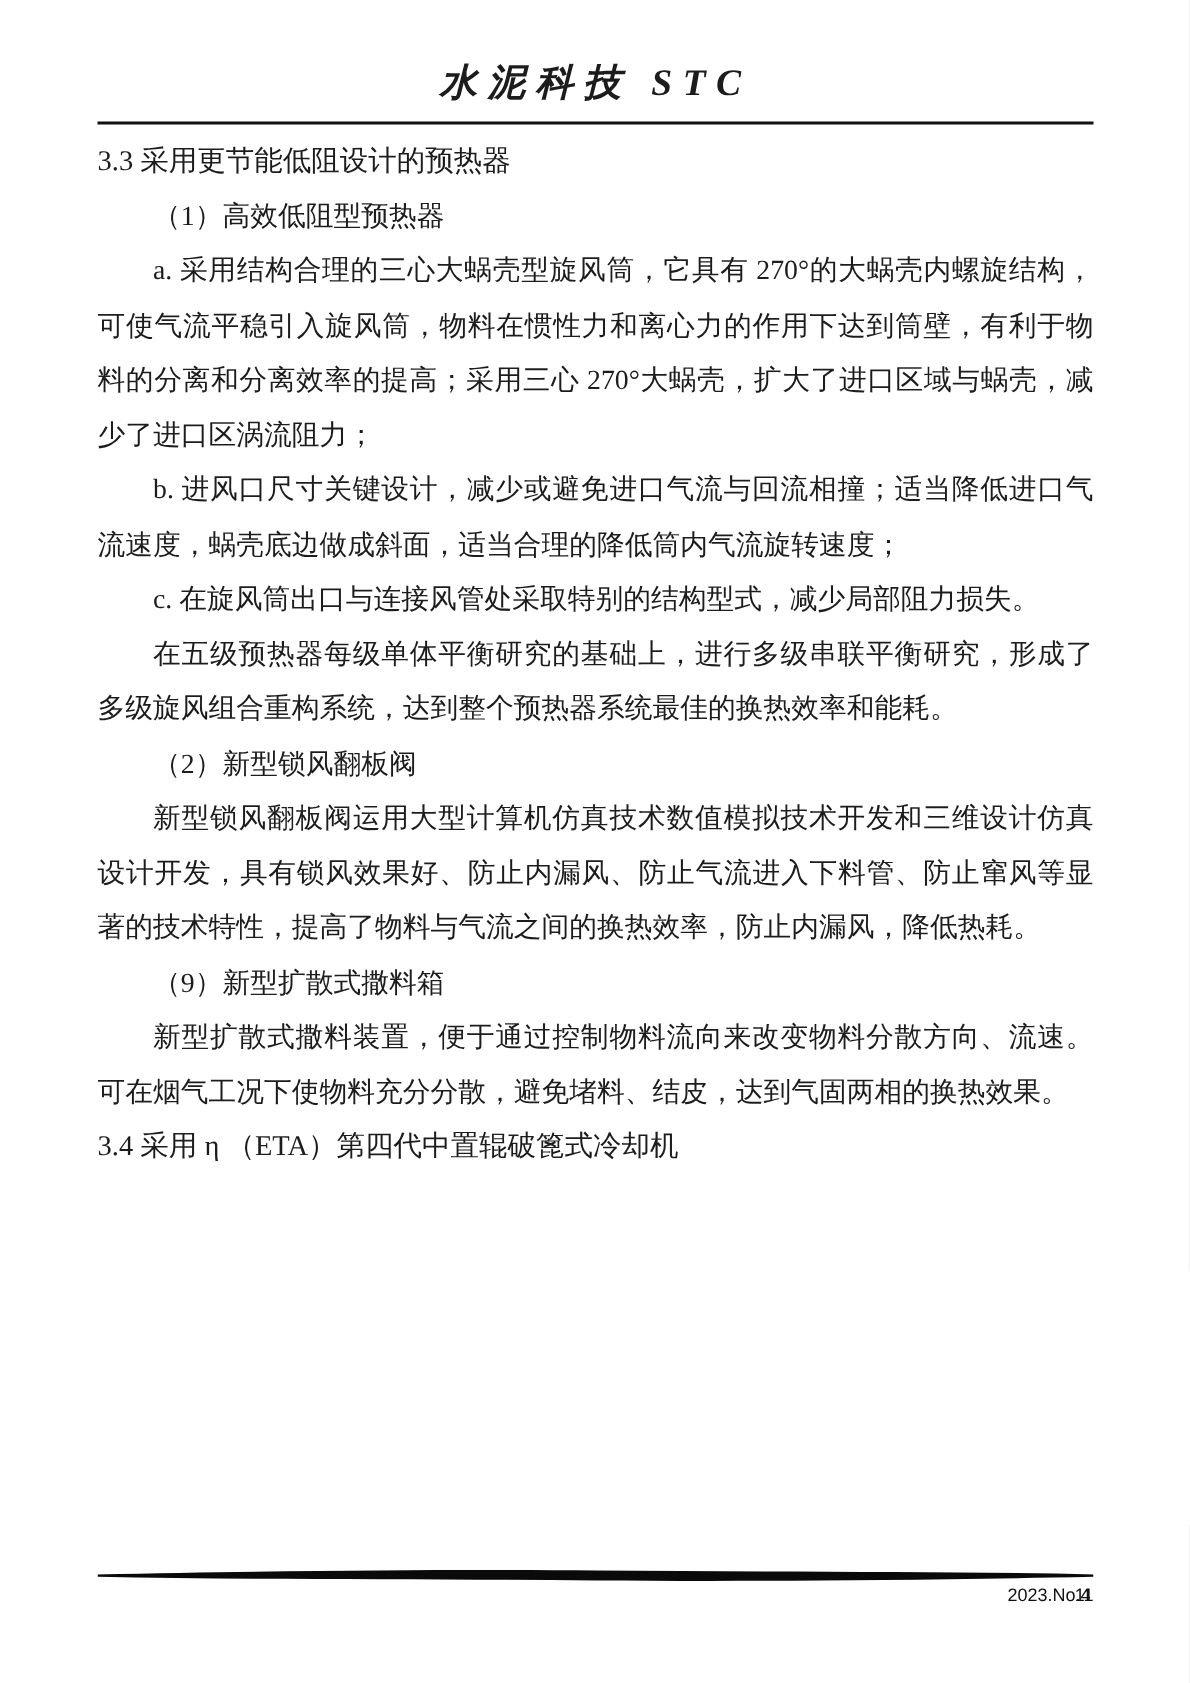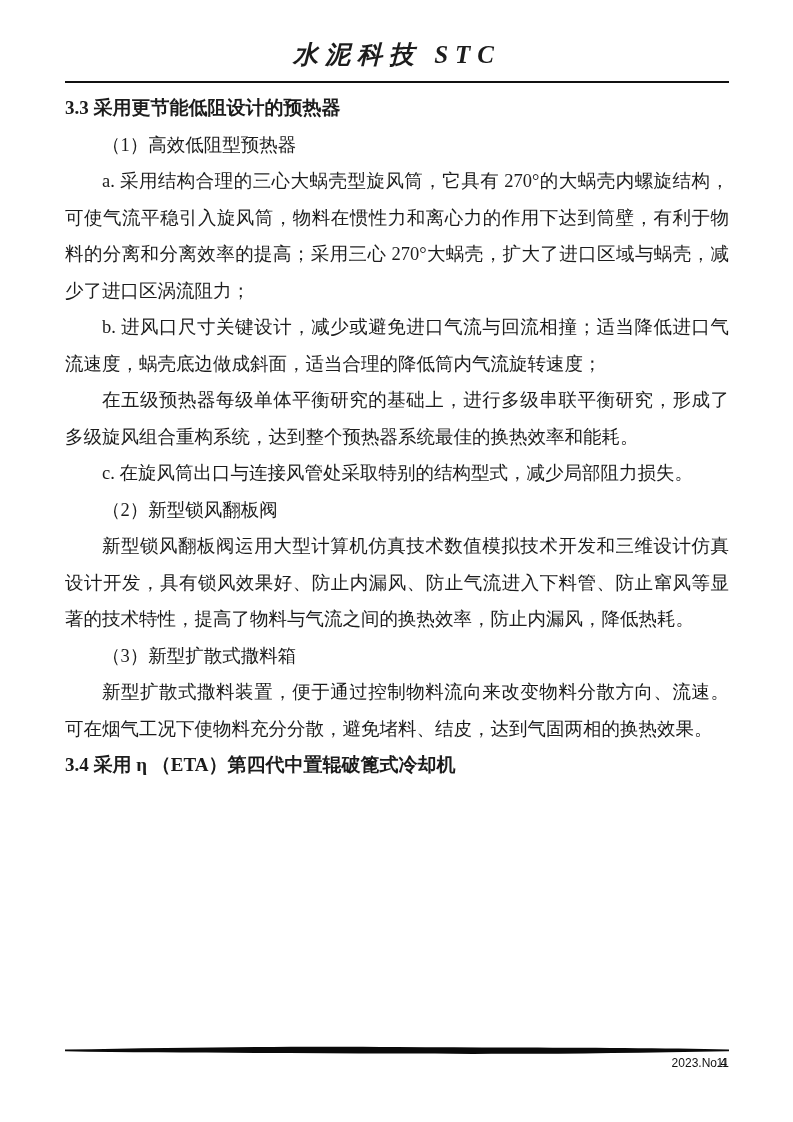--- a/index.html
+++ b/index.html
@@ -45,21 +45,21 @@
     width: 664px;
     font-size: 18.5px;
     line-height: 36.5px;
     text-align: justify;
   }
   .doc-body .para {
     text-indent: 2em;
     margin: 0;
   }
   .doc-body .heading {
-    font-weight: bold;
+    font-weight: normal;
     text-indent: 0;
     margin: 0;
     font-size: 19px;
   }
   
   .page-footer {
     position: absolute;
     left: 65px;
     top: 1046px;
     width: 664px;
@@ -97,25 +97,25 @@
 
   <div class="page-header">
     <div class="journal-title">水泥科技 STC</div>
   </div>
 
   <div class="doc-body">
       <div class="heading">3.3 采用更节能低阻设计的预热器</div>
       <div class="para">（1）高效低阻型预热器</div>
       <div class="para">a. 采用结构合理的三心大蜗壳型旋风筒，它具有 270°的大蜗壳内螺旋结构，可使气流平稳引入旋风筒，物料在惯性力和离心力的作用下达到筒壁，有利于物料的分离和分离效率的提高；采用三心 270°大蜗壳，扩大了进口区域与蜗壳，减少了进口区涡流阻力；</div>
       <div class="para">b. 进风口尺寸关键设计，减少或避免进口气流与回流相撞；适当降低进口气流速度，蜗壳底边做成斜面，适当合理的降低筒内气流旋转速度；</div>
+      <div class="para">c. 在旋风筒出口与连接风管处采取特别的结构型式，减少局部阻力损失。</div>
       <div class="para">在五级预热器每级单体平衡研究的基础上，进行多级串联平衡研究，形成了多级旋风组合重构系统，达到整个预热器系统最佳的换热效率和能耗。</div>
-      <div class="para">c. 在旋风筒出口与连接风管处采取特别的结构型式，减少局部阻力损失。</div>
       <div class="para">（2）新型锁风翻板阀</div>
       <div class="para">新型锁风翻板阀运用大型计算机仿真技术数值模拟技术开发和三维设计仿真设计开发，具有锁风效果好、防止内漏风、防止气流进入下料管、防止窜风等显著的技术特性，提高了物料与气流之间的换热效率，防止内漏风，降低热耗。</div>
-      <div class="para">（3）新型扩散式撒料箱</div>
+      <div class="para">（9）新型扩散式撒料箱</div>
       <div class="para">新型扩散式撒料装置，便于通过控制物料流向来改变物料分散方向、流速。可在烟气工况下使物料充分分散，避免堵料、结皮，达到气固两相的换热效果。</div>
       <div class="heading">3.4 采用 η （ETA）第四代中置辊破篦式冷却机</div>
     </div>
 
   <div class="page-footer">
     <svg class="footer-bar" viewBox="0 0 664 9" preserveAspectRatio="none">
       <path d="M0,3.6 C 140,0.8 250,0.2 332,1.0 C 450,2.0 570,1.4 664,3.6
                L664,5.2 C 530,7.8 420,8.4 332,7.6 C 210,6.6 100,7.2 0,5.2 Z" fill="#0a0a0a"></path>
     </svg>
     <div class="footer-row">

